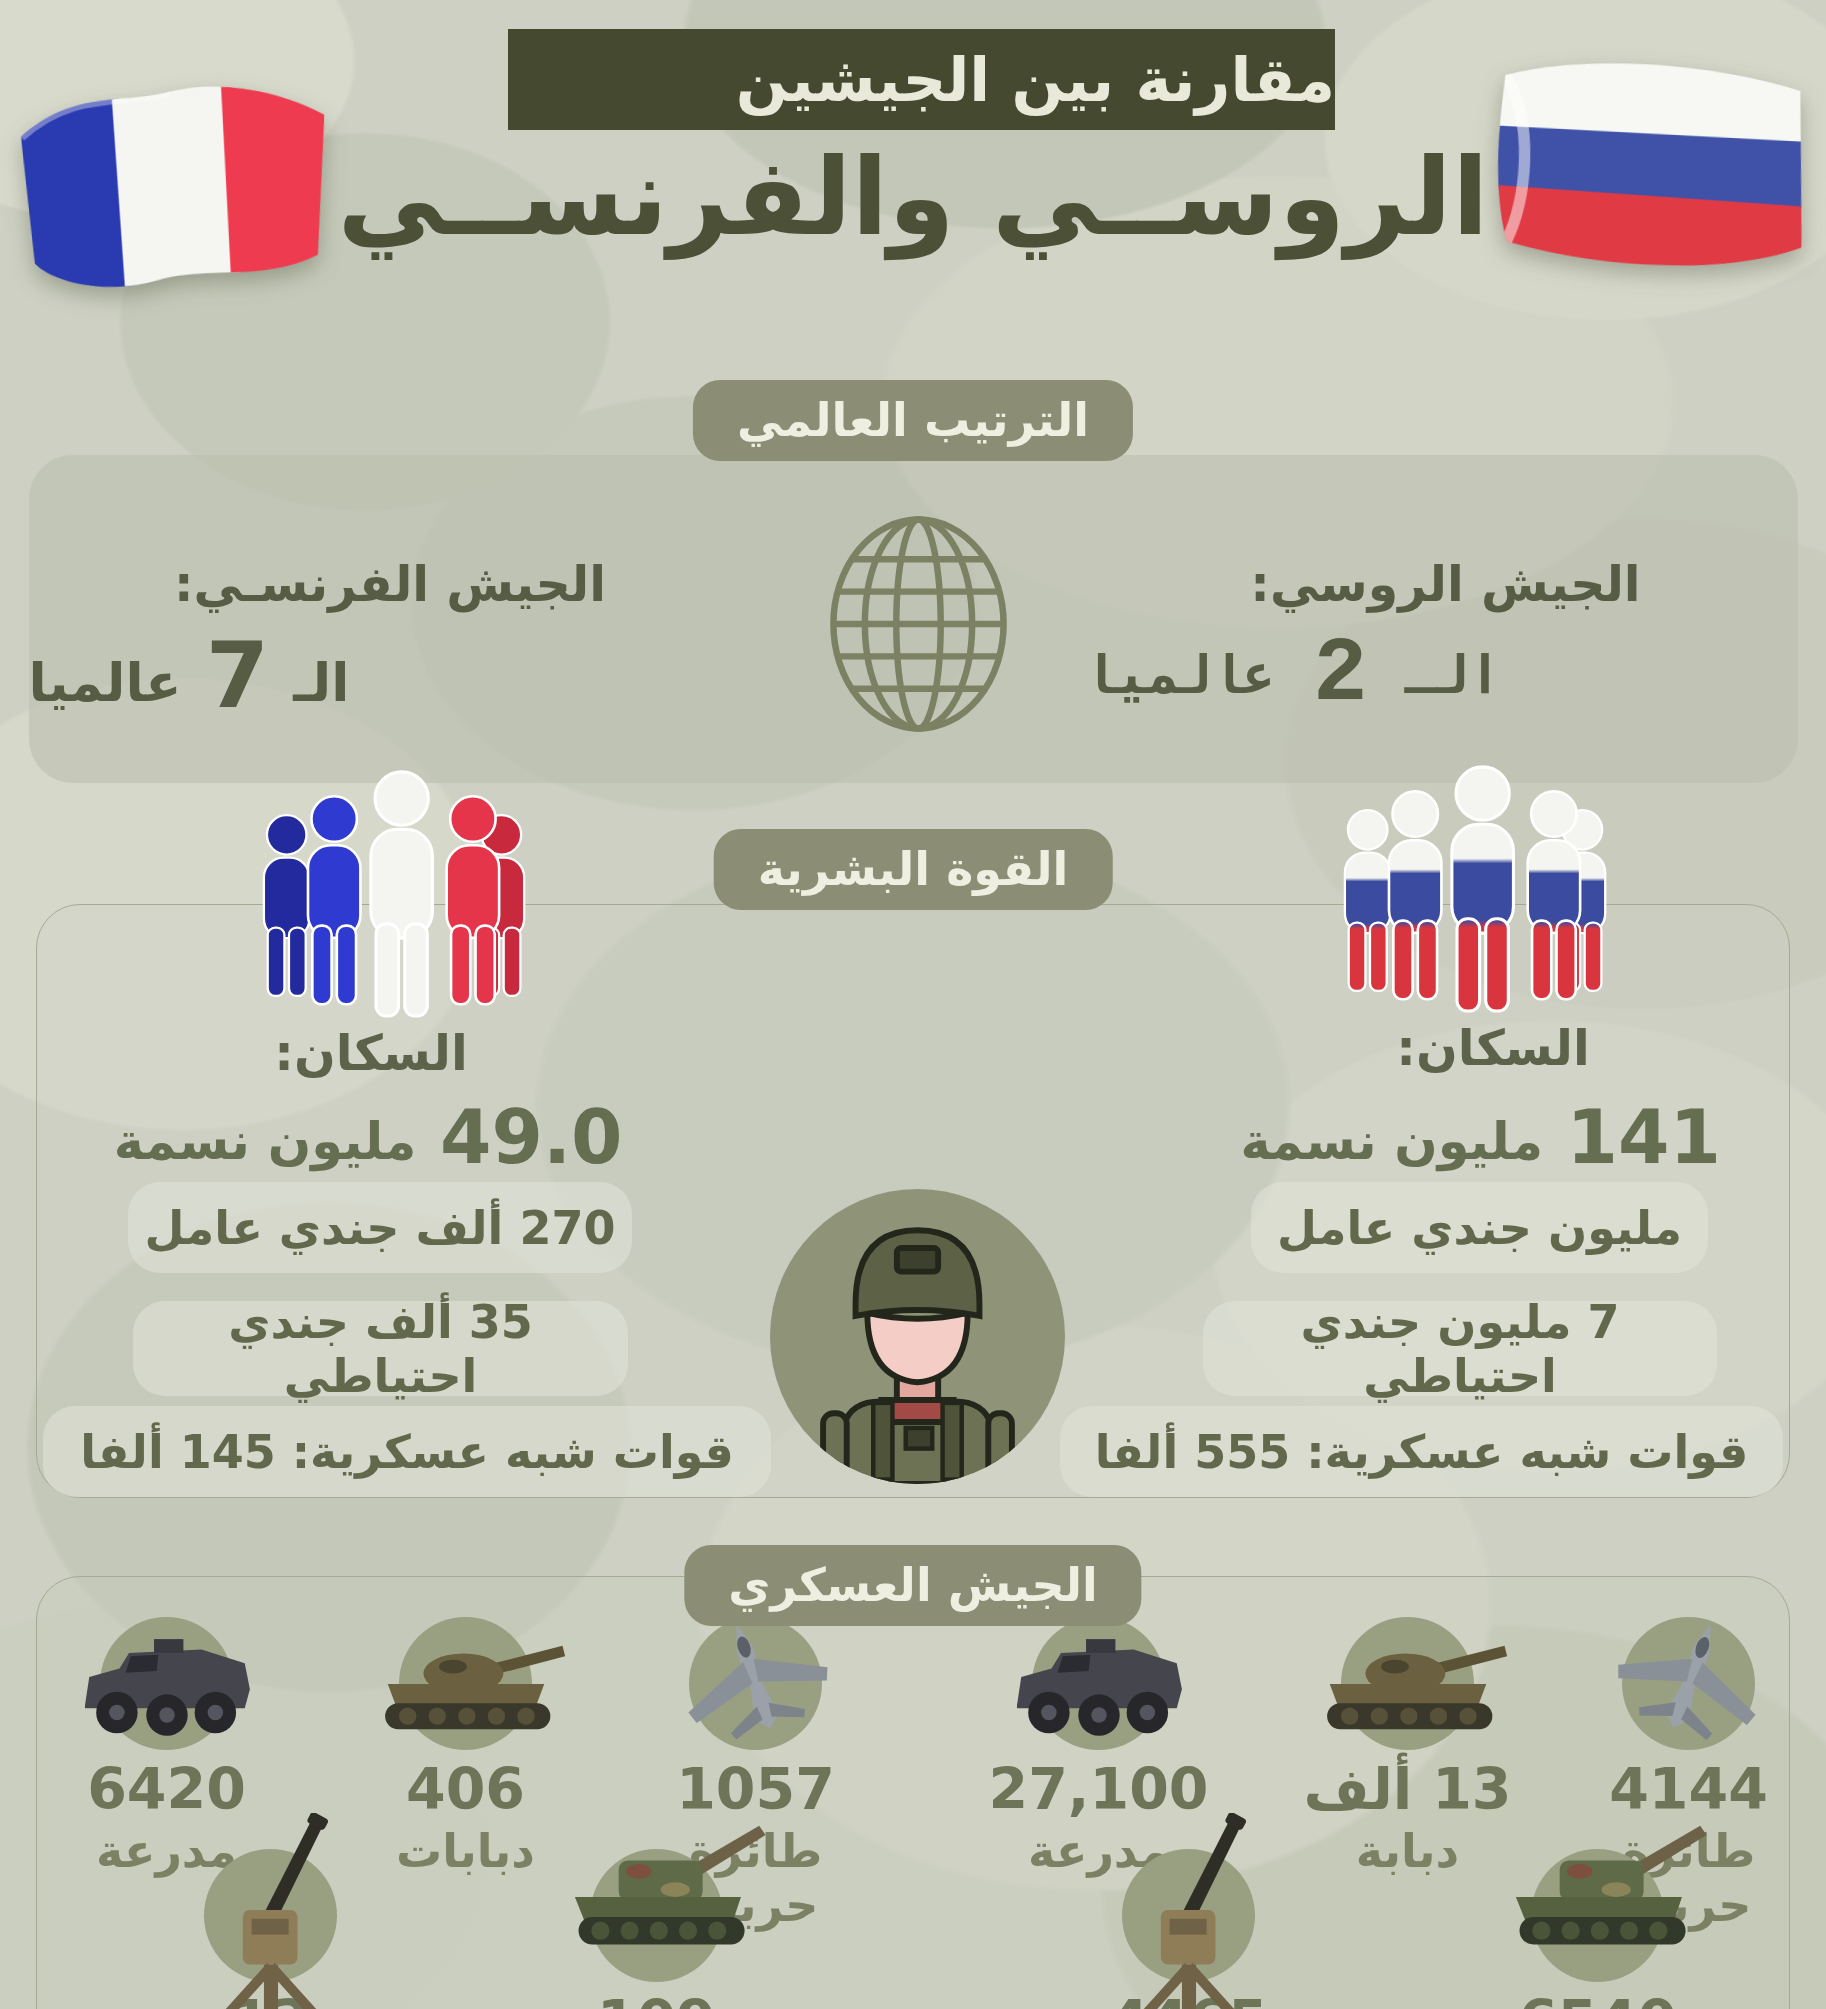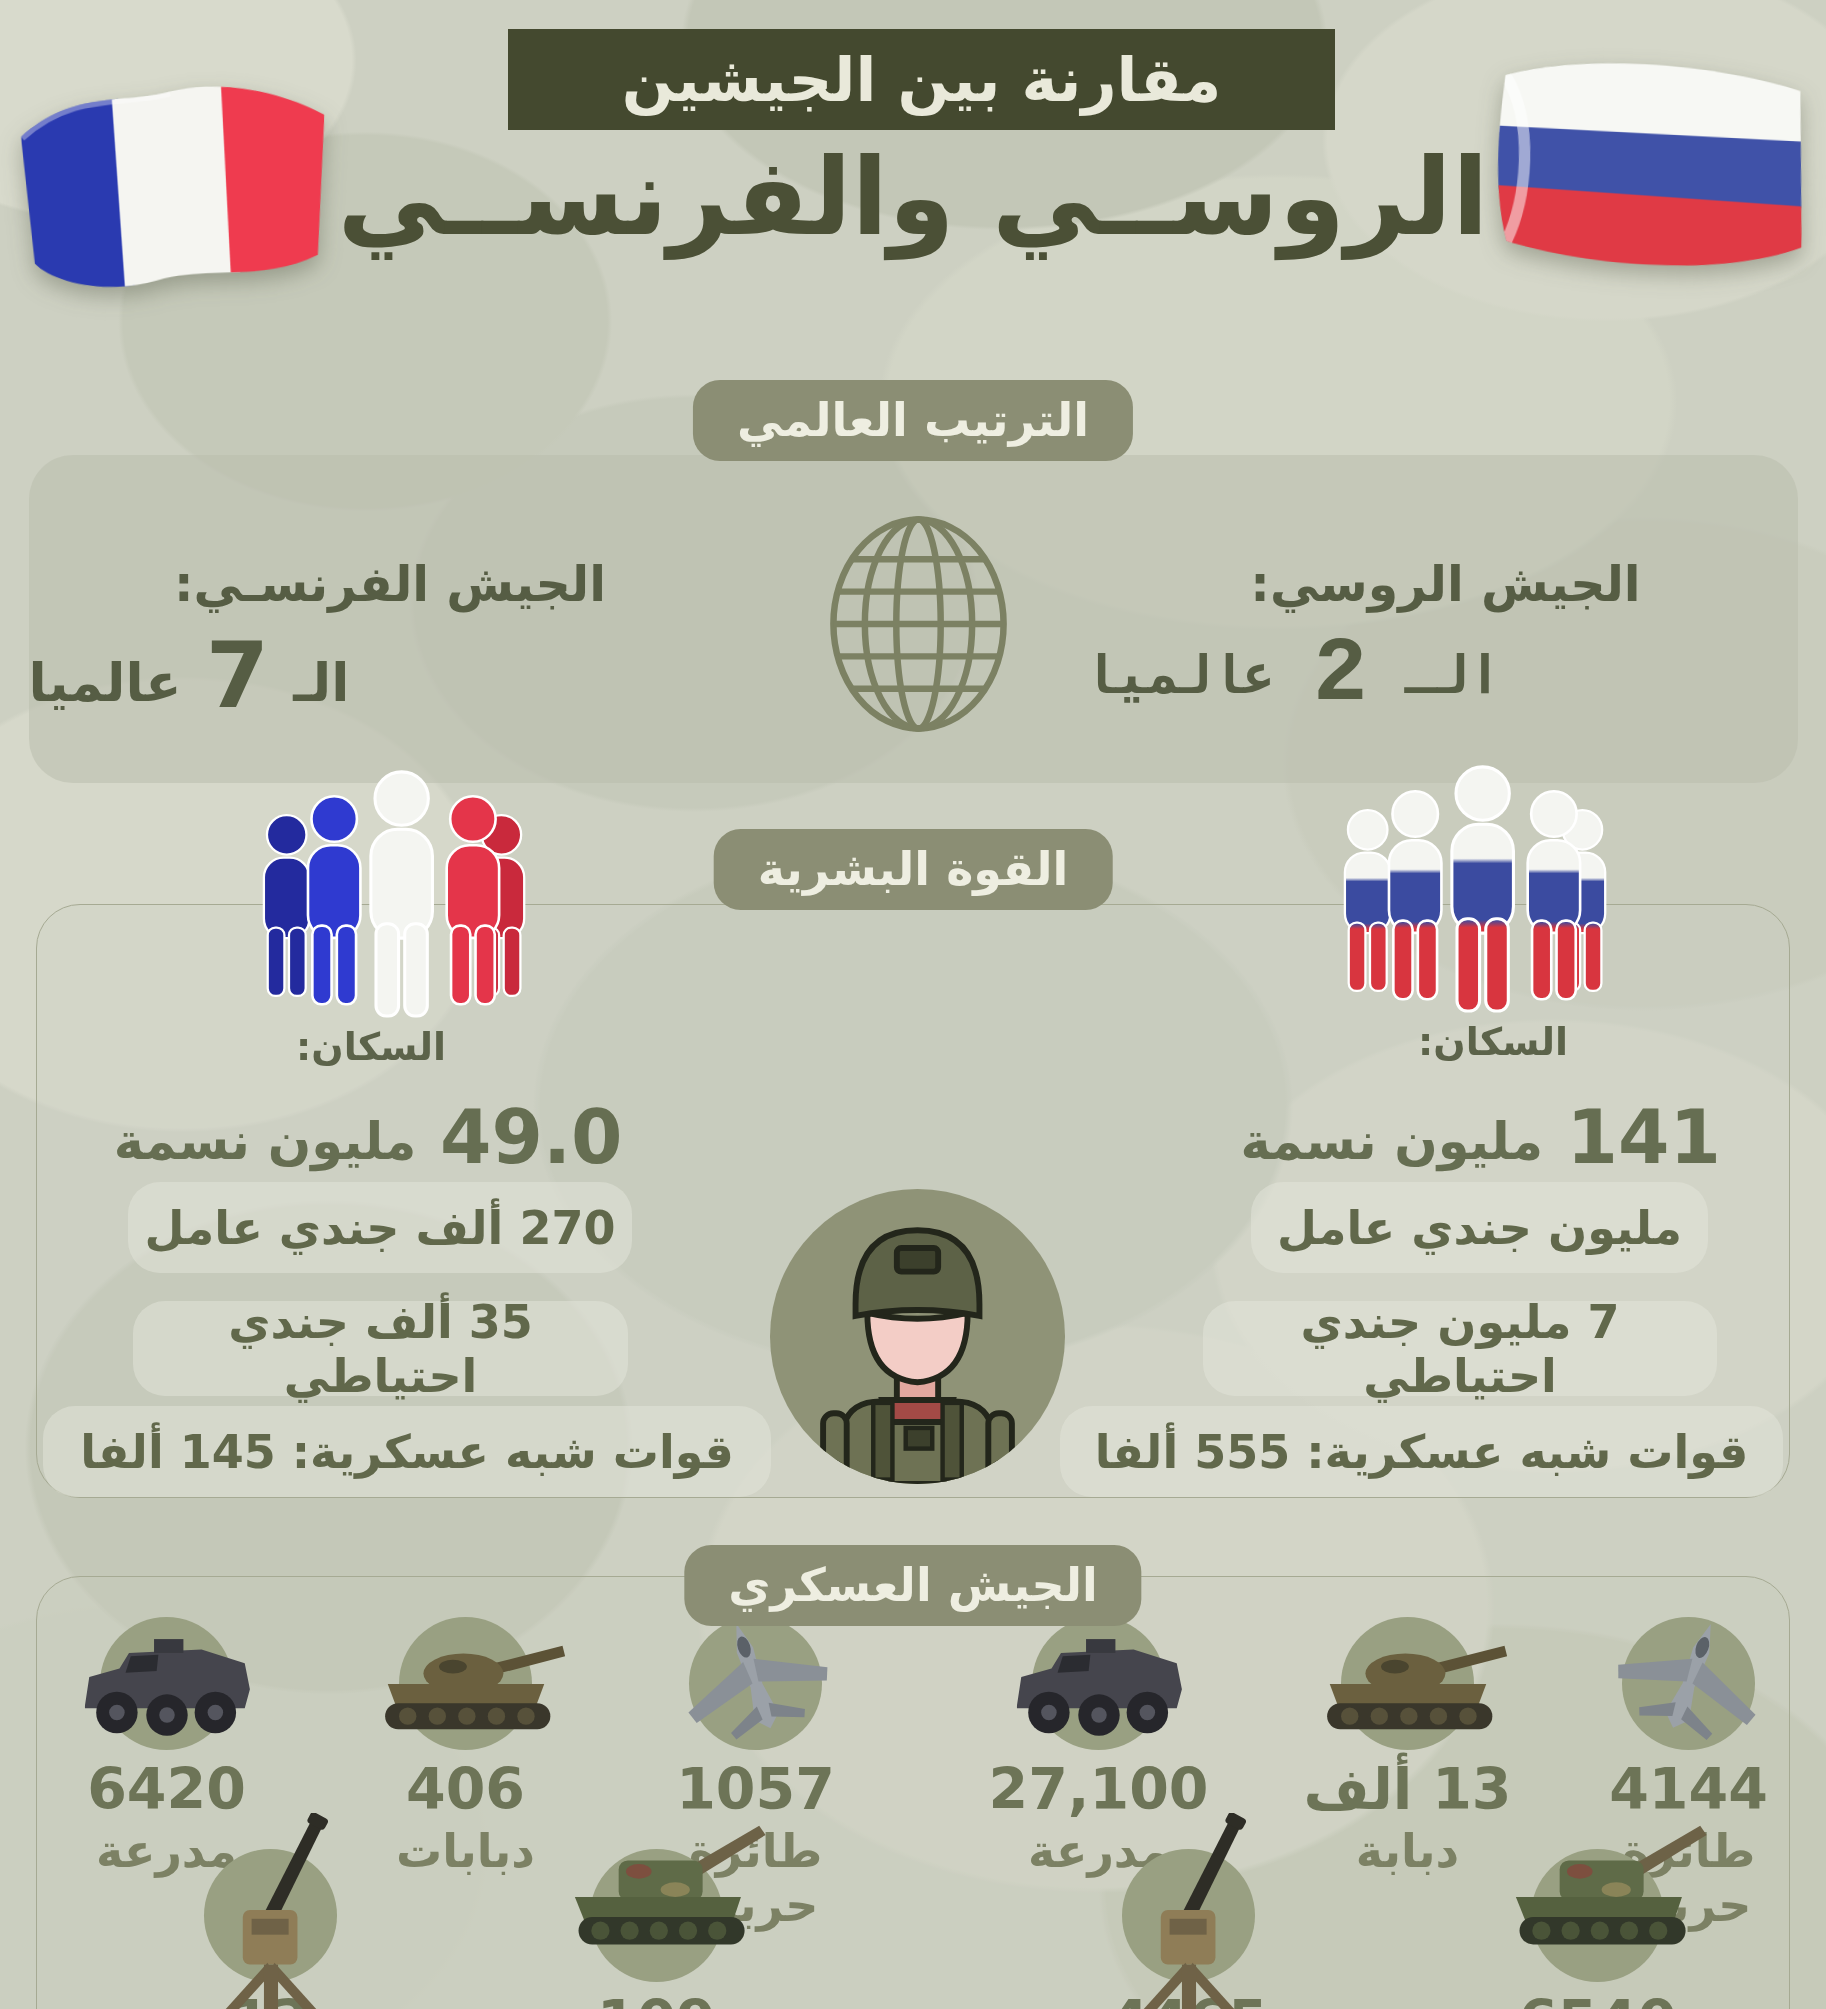--- a/index.html
+++ b/index.html
@@ -19,21 +19,21 @@
       radial-gradient(380px 266px at 50% 55%, #c7cbbc 98%, transparent 100%),
       radial-gradient(342px 228px at 85% 62%, #d4d6c8 98%, transparent 100%),
       radial-gradient(304px 247px at 18% 72%, #c4c8b8 98%, transparent 100%),
       radial-gradient(399px 285px at 60% 80%, #d3d5c7 98%, transparent 100%),
       radial-gradient(342px 247px at 8% 92%, #cbcfc0 98%, transparent 100%),
       radial-gradient(399px 266px at 82% 94%, #c6cab9 98%, transparent 100%);
   }
   .abs{position:absolute;}
   
   #titleBox{left:508px;top:28.5px;width:827px;height:101px;background:#44492f;
-            color:#e9e9da;font-size:61px;font-weight:bold;text-align:center;line-height:101px;}
+            color:#e9e9da;font-size:61px;font-weight:bold;text-align:right;line-height:101px;}
   #bigTitle{left:0;top:135px;width:1826px;text-align:center;color:#4b5036;
             font-size:107px;font-weight:bold;letter-spacing:-1.9px;}
   .flag{filter:drop-shadow(0 9.5px 11.4px rgba(40,45,25,.30));}
   #flagFr{left:11.4px;top:65px;transform:rotate(-2deg);}
   #flagRu{left:1476px;top:40px;transform:rotate(2deg);}
   
   .panel{border-radius:44px;}
   #panelRank{left:28.5px;top:455px;width:1769px;height:328px;background:rgba(185,190,173,.55);}
   #panelPower{left:36px;top:904px;width:1752px;height:592px;border:1.9px solid #a6aa93;
               background:rgba(205,208,196,.28);}
@@ -50,21 +50,21 @@
   .rank-value{width:723px;text-align:left;color:#565d44;font-size:53px;font-weight:bold;}
   .rank-value .big-num{font-size:91px;vertical-align:-5.7px;padding:0 5.7px;}
   #rankFrLabel{left:28.5px;top:556px;}
   #rankFrValue{left:28.5px;top:623px;}
   #rankRuLabel{left:1084px;top:556px;}
   #rankRuValue{left:1084px;top:623px;font-family:Liberation Mono, monospace;}
   #globe{left:826px;top:512px;}
   
   #peopleFr{left:243px;top:745px;}
   #peopleRu{left:1324px;top:740px;}
-  .pop-label{width:666px;text-align:center;color:#5c634a;font-size:38px;font-weight:bold;}
+  .pop-label{width:666px;text-align:center;color:#5c634a;font-size:49px;font-weight:bold;}
   .pop-value{width:723px;text-align:center;color:#666e52;font-size:51px;font-weight:bold;}
   .pop-value .big-num{font-size:74px;vertical-align:-3.8px;padding:0 5.7px;}
   #popFrLabel{left:38px;top:1025px;}
   #popFrValue{left:9.5px;top:1094px;}
   #popRuLabel{left:1160px;top:1020px;}
   #popRuValue{left:1122px;top:1094px;}
   .stat-pill{background:rgba(226,228,217,.55);border-radius:32px;display:flex;
              align-items:center;justify-content:center;color:#61684b;
              font-size:46px;font-weight:bold;text-align:center;}
   #pillFr1{left:128px;top:1182px;width:504px;height:91px;}

